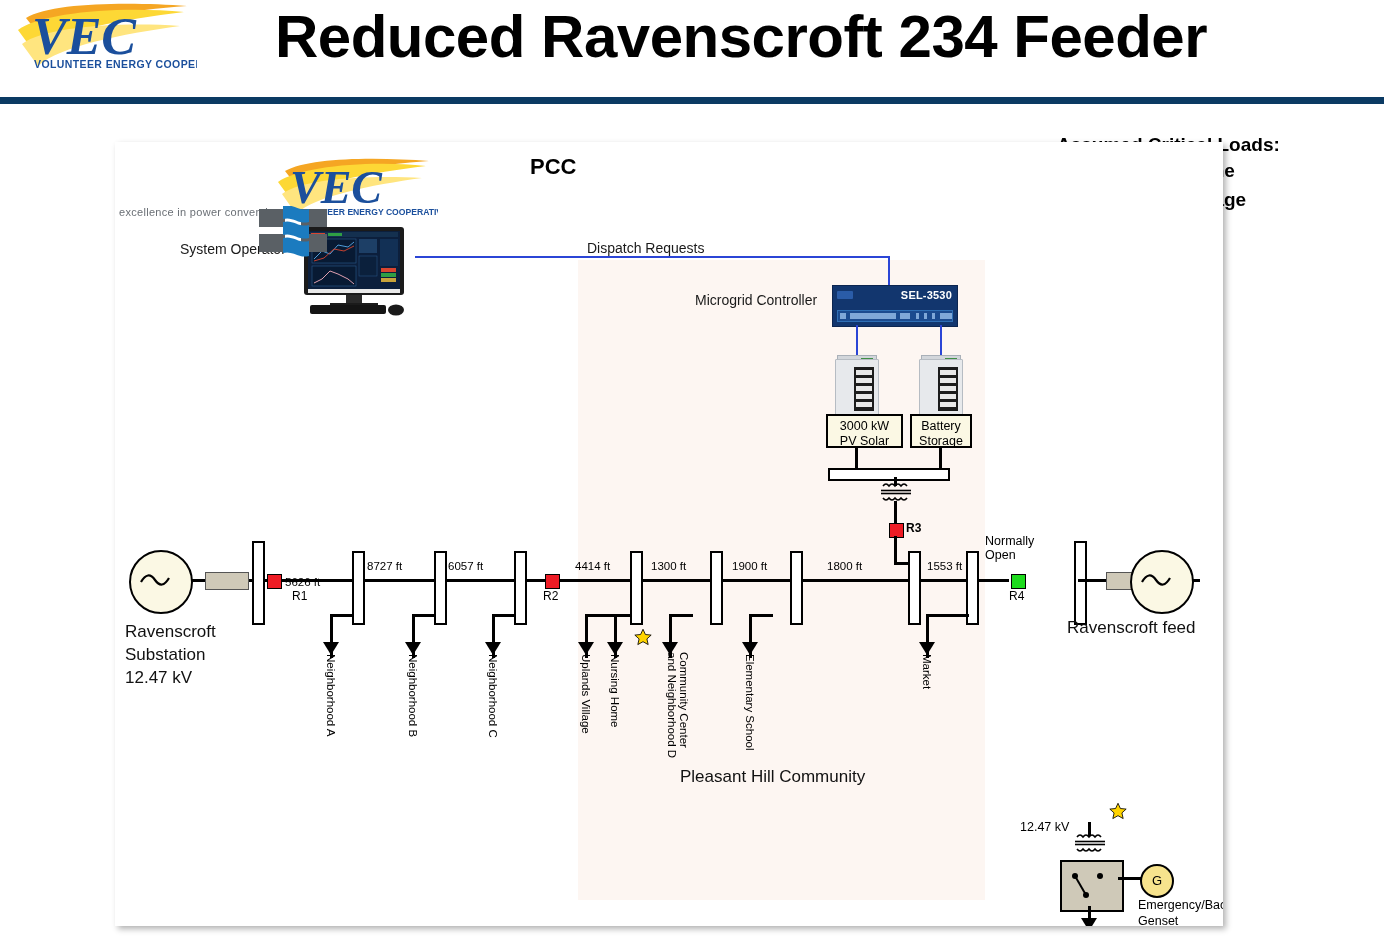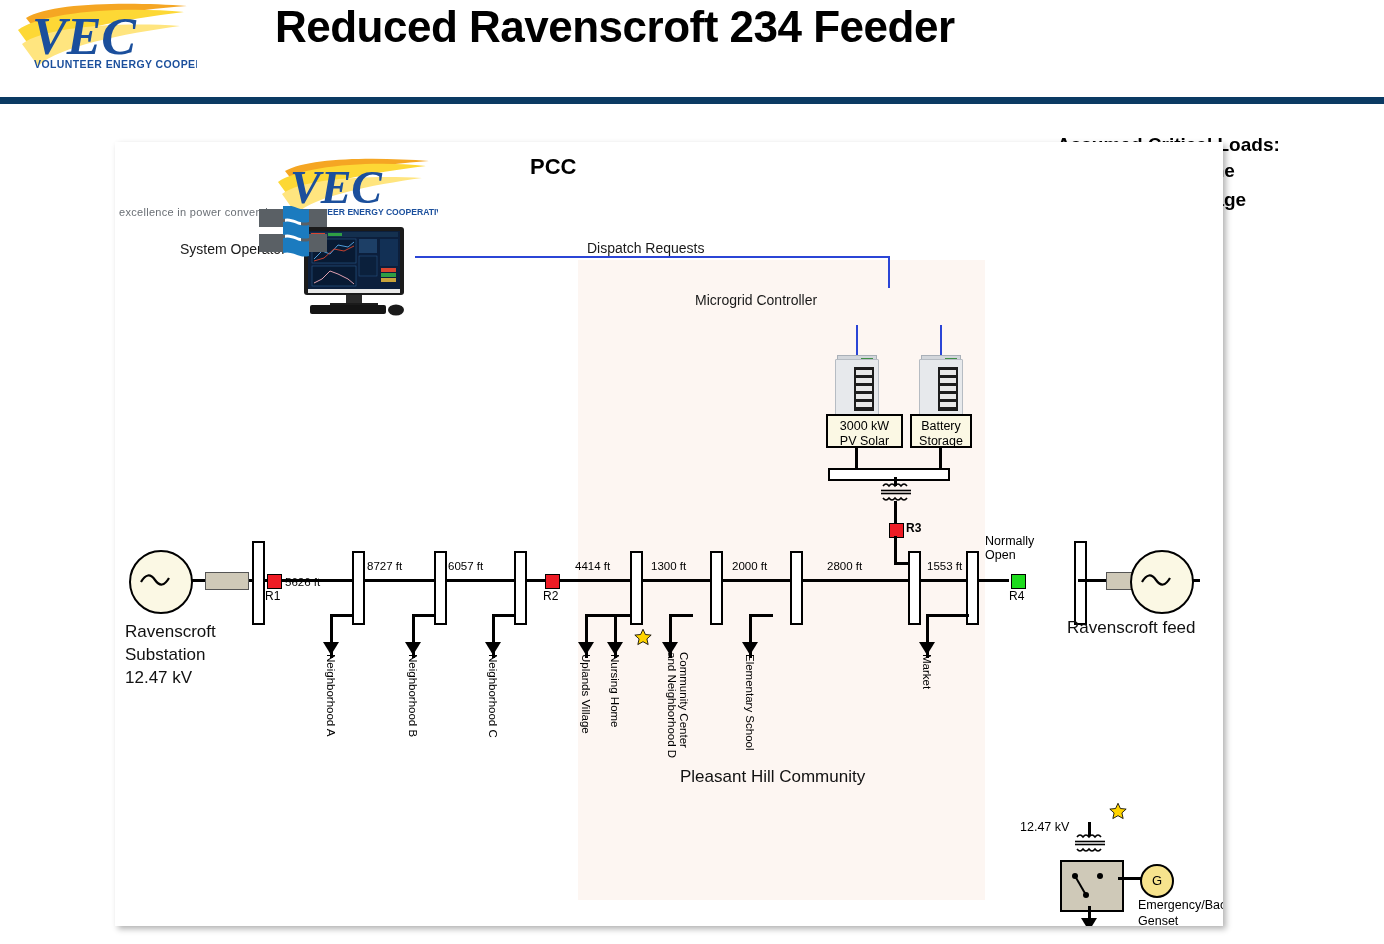--- a/index.html
+++ b/index.html
@@ -8,21 +8,21 @@
     background:#ffffff;
     font-family:"Liberation Sans", sans-serif;
     overflow:hidden;
     position:relative;
   }
   
   #header{position:absolute;left:0;top:0;width:1384px;height:105px;}
   #vec-logo{position:absolute;left:12px;top:0px;width:185px;height:75px;}
   #page-title{
     position:absolute;left:275px;top:2px;
-    font-size:44px;font-weight:bold;color:#000;
+    font-size:60px;font-weight:bold;color:#000;
     letter-spacing:-0.5px;white-space:nowrap;
     font-family:"Liberation Sans", sans-serif;
   }
   #header-rule{position:absolute;left:0;top:97px;width:1384px;height:7px;background:#0b3a63;}
 
   
   #critical-loads{position:absolute;left:1057px;top:134px;width:330px;}
   #critical-loads .cl-title{font-size:19px;font-weight:bold;color:#000;line-height:22px;}
   #critical-loads ul{margin:0;padding:0;list-style:none;}
   #critical-loads li{font-size:19px;font-weight:bold;color:#000;line-height:29px;position:relative;padding-left:48px;}
@@ -187,20 +187,35 @@
       <rect x="20" y="78" width="76" height="9" rx="2" fill="#141414"></rect>
       <ellipse cx="106" cy="83" rx="8" ry="5.5" fill="#1a1a1a"></ellipse>
     </svg>
   </div>
 
   <div id="dispatch-label">Dispatch Requests</div>
   <div id="dispatch-line"></div>
   <div id="dispatch-line-v"></div>
 
   <div id="mgc-label">Microgrid Controller</div>
+  <div id="sel3530">
+    <div class="sel-top">
+      <div class="sel-badge"></div>
+      <div class="sel-name">SEL-3530</div>
+    </div>
+    <div class="sel-strip">
+      <div class="seg" style="left:2px;width:6px;"></div>
+      <div class="seg" style="left:12px;width:46px;"></div>
+      <div class="seg" style="left:62px;width:10px;"></div>
+      <div class="seg" style="left:78px;width:3px;"></div>
+      <div class="seg" style="left:86px;width:3px;"></div>
+      <div class="seg" style="left:94px;width:3px;"></div>
+      <div class="seg" style="left:102px;width:12px;"></div>
+    </div>
+  </div>
 
   <div class="blue-drop" style="left:741px;top:183px;height:30px;"></div>
   <div class="blue-drop" style="left:825px;top:183px;height:30px;"></div>
 
   <div id="epc">
     <div class="epc-tag">excellence in power conversion</div>
     <div id="epc-blocks">
       <svg width="68" height="52" viewBox="0 0 68 52">
         <rect x="0" y="3" width="26" height="18" fill="#5a6065"></rect>
         <rect x="0" y="28" width="26" height="18" fill="#5a6065"></rect>
@@ -284,21 +299,21 @@
   <div class="busbar" style="left:319px;top:409px;width:9px;height:70px;"></div>
   <div class="busbar" style="left:399px;top:409px;width:9px;height:70px;"></div>
   <div class="busbar" style="left:515px;top:409px;width:9px;height:70px;"></div>
   <div class="busbar" style="left:595px;top:409px;width:9px;height:70px;"></div>
   <div class="busbar" style="left:675px;top:409px;width:9px;height:70px;"></div>
   <div class="busbar" style="left:793px;top:409px;width:9px;height:70px;"></div>
   <div class="busbar" style="left:851px;top:409px;width:9px;height:70px;"></div>
   <div class="busbar" style="left:959px;top:399px;width:9px;height:80px;"></div>
 
   <div class="reclose-red" style="left:152px;top:432px;"></div>
-  <div class="rlabel" style="left:150px;top:447px;">R1</div>
+  <div class="rlabel" style="left:150px;top:447px;padding-left:27px;">R1</div>
 
   <div class="reclose-red" style="left:430px;top:432px;"></div>
   <div class="rlabel" style="left:428px;top:447px;">R2</div>
 
   <div class="reclose-green" style="left:896px;top:432px;"></div>
   <div class="rlabel" style="left:894px;top:447px;">R4</div>
   <div id="normally-open">
     <div>Normally</div>
     <div>Open</div>
   </div>
@@ -309,22 +324,22 @@
     <svg width="56" height="56" viewBox="0 0 56 56">
         <path d="M10 30 q7 -12 14 -2 q7 10 14 -2" fill="none" stroke="#000" stroke-width="2.2"></path>
       </svg>
   </div>
 
   <div class="dist" style="left:170px;top:418px;margin-top:16px;">5626 ft</div>
   <div class="dist" style="left:252px;top:418px;">8727 ft</div>
   <div class="dist" style="left:333px;top:418px;">6057 ft</div>
   <div class="dist" style="left:460px;top:418px;">4414 ft</div>
   <div class="dist" style="left:536px;top:418px;">1300 ft</div>
-  <div class="dist" style="left:617px;top:418px;">2000 ft</div>
-  <div class="dist" style="left:712px;top:418px;">2800 ft</div>
+  <div class="dist" style="left:617px;top:418px;">1900 ft</div>
+  <div class="dist" style="left:712px;top:418px;">1800 ft</div>
   <div class="dist" style="left:812px;top:418px;">1553 ft</div>
 
   <div class="blk" style="left:215px;top:472px;width:24px;height:3px;"></div>
   <div class="blk" style="left:215px;top:472px;width:3px;height:44px;"></div>
   <div class="arrowhead" style="left:208px;top:500px;"></div>
   <div class="vlabel" style="left:222px;top:512px;">Neighborhood A</div>
 
   <div class="blk" style="left:297px;top:472px;width:24px;height:3px;"></div>
   <div class="blk" style="left:297px;top:472px;width:3px;height:44px;"></div>
   <div class="arrowhead" style="left:290px;top:500px;"></div>

